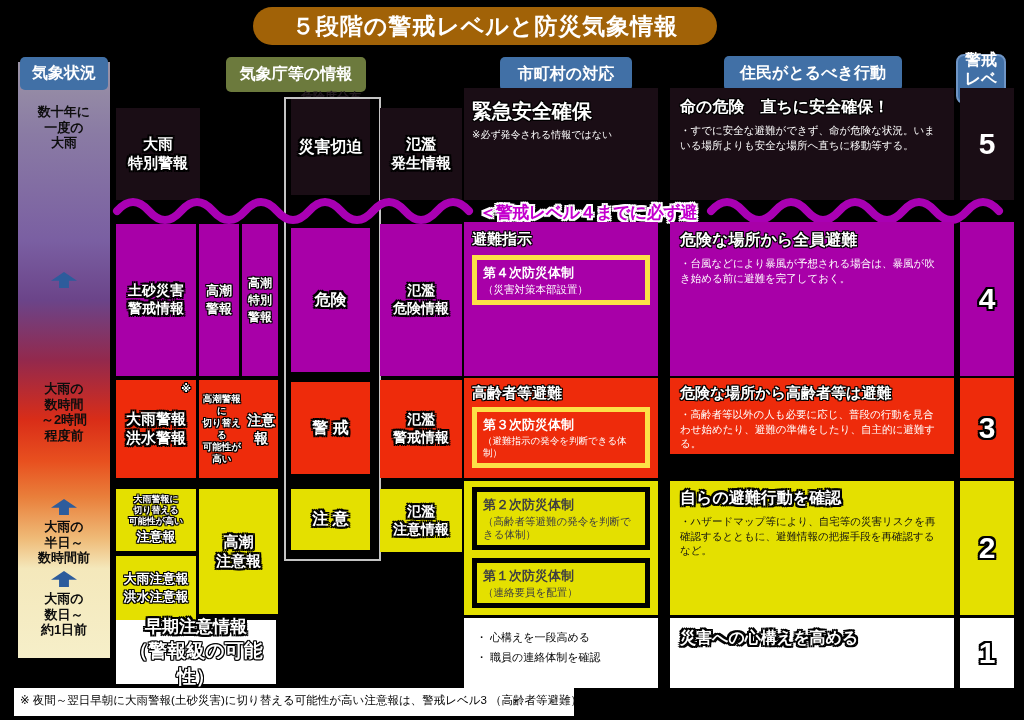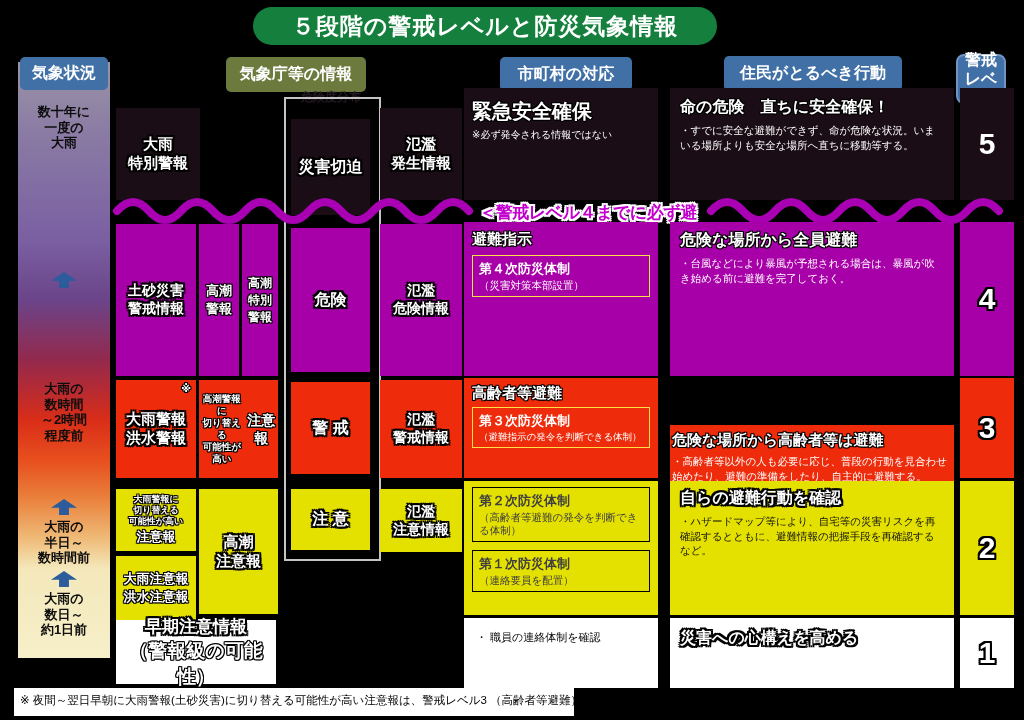--- a/index.html
+++ b/index.html
@@ -11,38 +11,38 @@
   .c5{background:#1A0D15;}
   .c4{background:#A800A8;}
   .c3{background:#EE2B0B;}
   .c2{background:#E4E000;}
   .c1{background:#FFFFFF;}
   .wt{color:#fff;font-weight:bold;}
   .ow{text-shadow:-2px 0 #000,2px 0 #000,0 -2px #000,0 2px #000,-2px -2px #000,2px -2px #000,-2px 2px #000,2px 2px #000;}
   .ow1{text-shadow:-1px 0 #000,1px 0 #000,0 -1px #000,0 1px #000,-1px -1px #000,1px -1px #000,-1px 1px #000,1px 1px #000;}
   .hdr{position:absolute;box-sizing:border-box;display:flex;align-items:center;justify-content:center;
        text-align:center;color:#fff;font-weight:bold;border-radius:5px;background:#4170A6;white-space:pre-line;}
-  .title{position:absolute;left:253px;top:7px;width:464px;height:38px;border-radius:19px;background:#15803d;
+  .title{position:absolute;left:253px;top:7px;width:464px;height:38px;border-radius:19px;background:#a16207;
          color:#fff;font-weight:bold;font-size:23px;letter-spacing:1px;display:flex;align-items:center;justify-content:center;}
   .gradcol{position:absolute;left:18px;top:62px;width:92px;height:596px;
     background:linear-gradient(180deg,#9B94A6 0%,#8A7BA4 12%,#7A5FA2 30%,#6B4489 40%,#93294D 50%,
                #D92D18 60%,#E8501F 67%,#E97F3B 73%,#EFBB78 80%,#F4E8BB 85%,#F6EFC9 100%);}
   .ttxt{position:absolute;left:18px;width:92px;text-align:center;font-weight:bold;font-size:13px;
         line-height:1.2;color:#0D0D0D;white-space:pre-line;}
   .arrow{position:absolute;width:26px;height:16px;background:#2D5C9C;
          clip-path:polygon(50% 0,100% 55%,69% 55%,69% 100%,31% 100%,31% 55%,0 55%);}
   .frame{position:absolute;border:2px solid #C4C4C4;background:transparent;}
   .faint{position:absolute;color:#241A22;font-size:12px;font-weight:bold;text-align:center;}
   .wave{position:absolute;}
   .slogan{position:absolute;left:466px;top:201px;width:244px;text-align:center;font-size:17px;font-weight:bold;
           color:#C400CE;letter-spacing:-0.5px;
           text-shadow:-2px 0 #fff,2px 0 #fff,0 -2px #fff,0 2px #fff,-2px -2px #fff,2px -2px #fff,-2px 2px #fff,2px 2px #fff;}
   .mhead{font-size:15px;font-weight:bold;color:#fff;}
   .mnote{font-size:10px;color:#fff;margin-top:3px;}
-  .mbox{border:1px solid #fde047;color:#fff;padding:4px 6px;margin-top:6px;}
+  .mbox{border:5px solid #fde047;color:#fff;padding:4px 6px;margin-top:6px;}
   .mbox.dark{border-color:#000;color:#404040;background:transparent;}
   .bt{font-size:13px;font-weight:bold;}
   .bs{font-size:10.5px;line-height:1.25;margin-top:1px;}
   .bs.one{font-size:9.5px;}
   .rhead{font-size:16px;font-weight:bold;color:#fff;}
   .rdet{font-size:10.5px;line-height:1.4;color:#fff;margin-top:5px;}
   .dark-t{color:#111 !important;}
   .lvl{font-size:30px;}
   .mark{position:absolute;top:3px;right:5px;font-size:10px;}
   .foot{position:absolute;left:14px;top:688px;width:560px;height:28px;background:#fff;color:#000;
@@ -80,21 +80,21 @@
   <div class="hdr" style="left:500px;top:57px;width:132px;height:34px;font-size:16px;">市町村の対応</div>
   <div class="hdr" style="left:724px;top:56px;width:178px;height:35px;font-size:16px;">住民がとるべき行動</div>
   <div class="hdr" style="left:956px;top:54px;width:50px;height:50px;font-size:16px;line-height:1.2;border-radius:8px;border:2px solid #6F95C5;">警戒
 レベル</div>
 
   <div class="faint" style="left:288px;top:89px;width:86px;">危険度分布</div>
   <div class="frame" style="left:284px;top:97px;width:93px;height:460px;"></div>
 
   <div class="cell c5 wt ow" style="left:116px;top:108px;width:84px;height:92px;font-size:15px;">大雨
 特別警報</div>
-  <div class="cell c5 wt ow" style="left:291px;top:119px;width:79px;height:96px;font-size:16px;">災害切迫</div>
+  <div class="cell c5 wt ow" style="left:291px;top:99px;width:79px;height:96px;font-size:16px;">災害切迫</div>
   <div class="cell c5 wt ow" style="left:380px;top:108px;width:82px;height:92px;font-size:15px;">氾濫
 発生情報</div>
 
   <div class="panel c5" style="left:464px;top:88px;width:194px;height:112px;padding:10px 8px;">
     <div class="mhead ow1" style="font-size:20px;">緊急安全確保</div>
     <div class="mnote">※必ず発令される情報ではない</div>
   </div>
   <div class="panel c5" style="left:670px;top:88px;width:284px;height:112px;padding:9px 10px;">
     <div class="rhead ow1">命の危険　直ちに安全確保！</div>
     <div class="rdet">・すでに安全な避難ができず、命が危険な状況。いまいる場所よりも安全な場所へ直ちに移動等する。</div>
@@ -148,21 +148,21 @@
   <div class="cell c3 wt ow" style="left:380px;top:380px;width:82px;height:98px;font-size:14px;">氾濫
 警戒情報</div>
 
   <div class="panel c3" style="left:464px;top:378px;width:194px;height:100px;padding:6px 8px;">
     <div class="mhead ow1">高齢者等避難</div>
     <div class="mbox" style="margin-top:4px;">
       <div class="bt">第３次防災体制</div>
       <div class="bs one">（避難指示の発令を判断できる体制）</div>
     </div>
   </div>
-  <div class="panel c3" style="left:670px;top:378px;width:284px;height:76px;padding:6px 2px;margin-top:47px;">
+  <div class="panel c3" style="left:670px;top:378px;width:284px;height:76px;padding:6px 10px;">
     <div class="rhead ow1" style="font-size:15px;">危険な場所から高齢者等は避難</div>
     <div class="rdet" style="margin-top:4px;">・高齢者等以外の人も必要に応じ、普段の行動を見合わせ始めたり、避難の準備をしたり、自主的に避難する。</div>
   </div>
   <div class="cell c3 wt lvl ow" style="left:960px;top:378px;width:54px;height:100px;">3</div>
 
   <div class="cell c2 wt" style="left:116px;top:489px;width:80px;height:62px;flex-direction:column;">
     <div class="sml ow1" style="font-size:9px;">大雨警報に
 切り替える
 可能性が高い</div>
     <div class="big ow1" style="font-size:13px;">注意報</div>
@@ -189,20 +189,21 @@
     <div class="rhead ow">自らの避難行動を確認</div>
     <div class="rdet dark-t">・ハザードマップ等により、自宅等の災害リスクを再確認するとともに、避難情報の把握手段を再確認するなど。</div>
   </div>
   <div class="cell c2 wt lvl ow" style="left:960px;top:481px;width:54px;height:134px;">2</div>
 
   <div class="cell c1 wt" style="left:116px;top:620px;width:160px;height:64px;flex-direction:column;">
     <div class="ow" style="font-size:17px;font-weight:bold;color:#fff;">早期注意情報</div>
     <div class="ow1" style="font-size:19px;font-weight:bold;color:#fff;">（警報級の可能性）</div>
   </div>
   <div class="panel c1" style="left:464px;top:618px;width:194px;height:70px;padding:10px 12px;color:#000;font-size:11px;line-height:1.8;">
+    <div>・ 心構えを一段高める</div>
     <div>・ 職員の連絡体制を確認</div>
   </div>
   <div class="panel c1" style="left:670px;top:618px;width:284px;height:70px;padding:10px 10px;">
     <div class="rhead ow">災害への心構えを高める</div>
   </div>
   <div class="cell c1 wt lvl ow" style="left:960px;top:618px;width:54px;height:70px;">1</div>
 
   <div class="foot">※ 夜間～翌日早朝に大雨警報(土砂災害)に切り替える可能性が高い注意報は、警戒レベル3 （高齢者等避難） に相当します。</div>
 
 </div>

